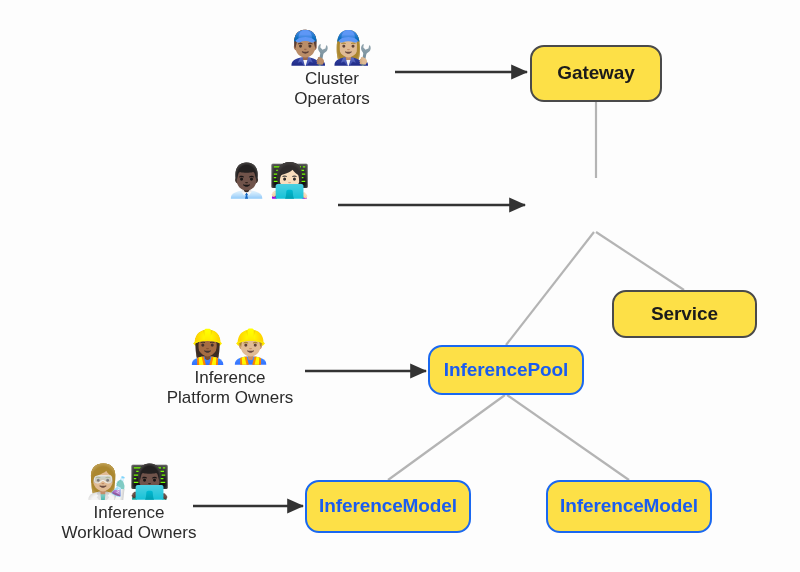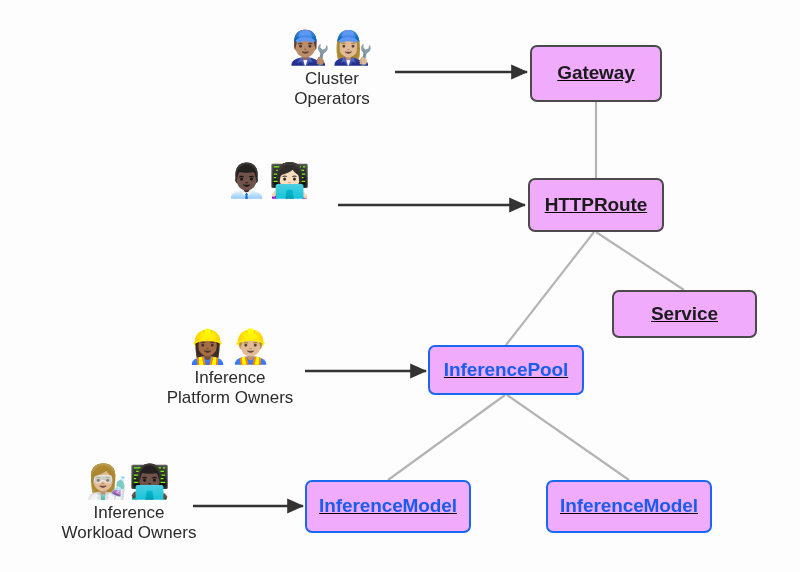--- a/index.html
+++ b/index.html
@@ -23,25 +23,24 @@
     width: 800px;
     height: 572px;
     pointer-events: none;
   }
   .node {
     position: absolute;
     box-sizing: border-box;
     display: flex;
     align-items: center;
     justify-content: center;
-    background: #f0abfc;
-    border-radius: 7px;
+    background: #fde047;
+    border-radius: 14px;
     text-align: center;
     line-height: 1.1;
-    text-decoration: underline;
   }
   .node-std {
     border: 2px solid #4a4a4a;
   }
   .node-std .node-label {
     color: #1b1b1b;
     font-weight: bold;
     font-size: 19px;
     letter-spacing: -0.1px;
   }
@@ -104,23 +103,20 @@
 
     <line x1="305" y1="371" x2="426" y2="371" stroke="#333333" stroke-width="2.4" marker-end="url(#arrowhead)"></line>
 
     <line x1="193" y1="506" x2="303" y2="506" stroke="#333333" stroke-width="2.4" marker-end="url(#arrowhead)"></line>
   </svg>
 
   <div class="node node-std" style="left:530px; top:45px; width:132px; height:57px;">
     <span class="node-label">Gateway</span>
   </div>
 
-  <div class="node node-std" style="left:528px; top:178px; width:136px; height:54px;">
-    <span class="node-label">HTTPRoute</span>
-  </div>
 
   <div class="node node-std" style="left:612px; top:290px; width:145px; height:48px;">
     <span class="node-label">Service</span>
   </div>
 
   <div class="node node-blue" style="left:428px; top:345px; width:156px; height:50px;">
     <span class="node-label">InferencePool</span>
   </div>
 
   <div class="node node-blue" style="left:305px; top:480px; width:166px; height:53px;">

